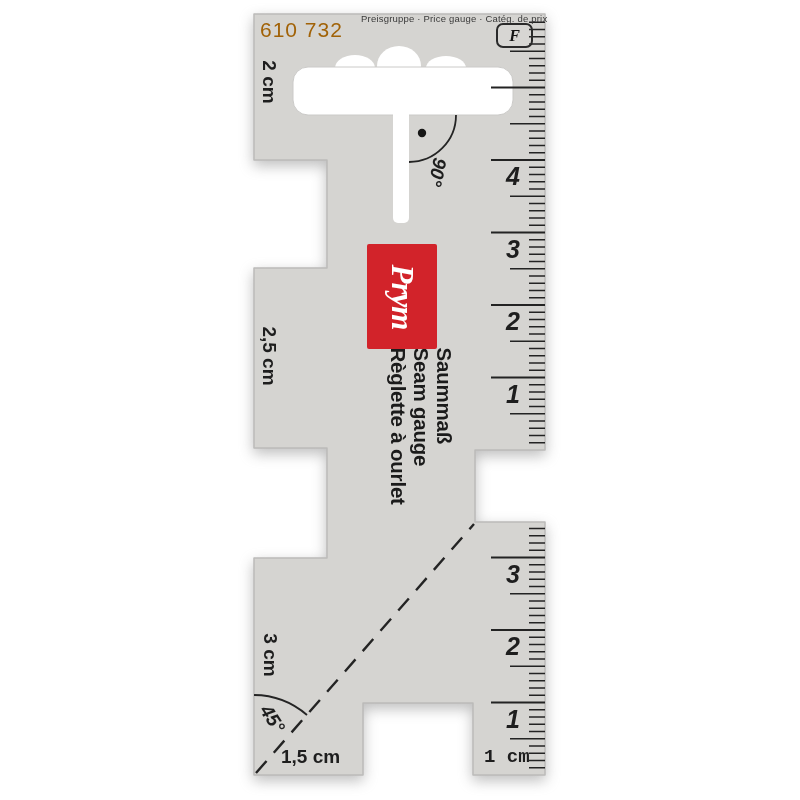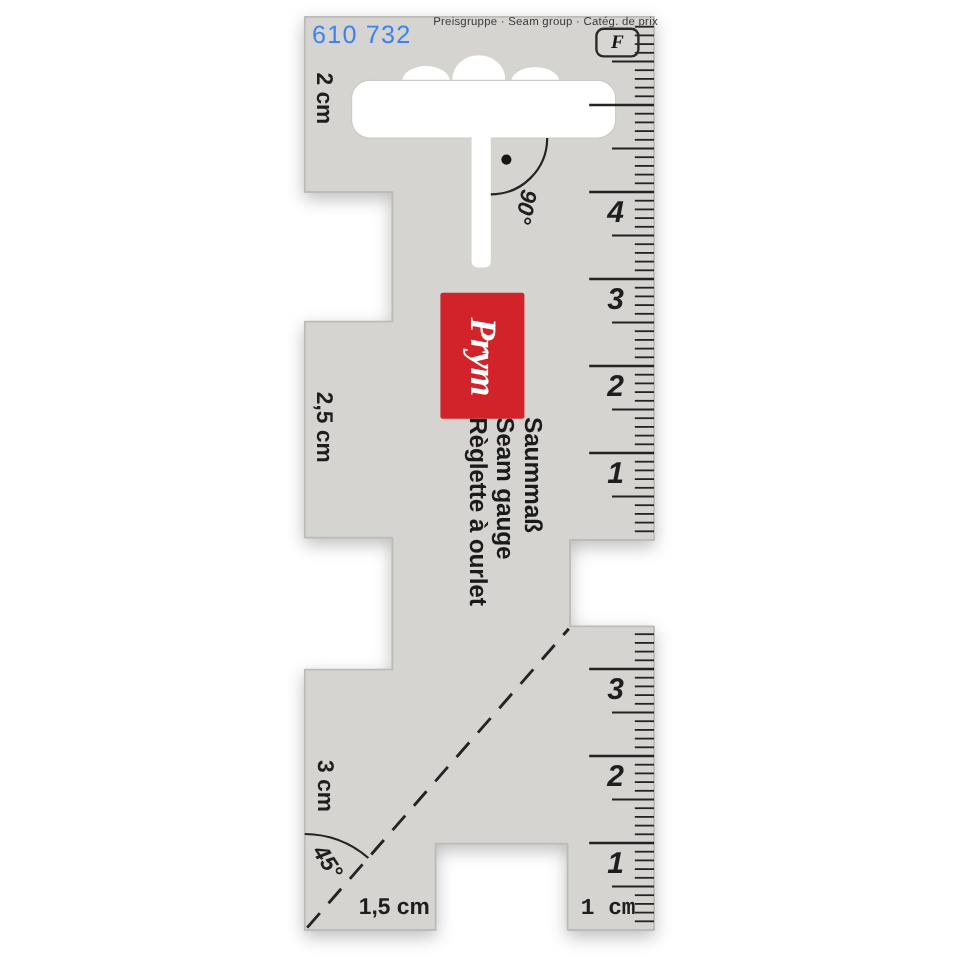--- a/index.html
+++ b/index.html
@@ -8,21 +8,21 @@
     font-family:"Liberation Sans",sans-serif;
   }
   .tool-svg{position:absolute;left:0;top:0;}
   .tool-shadow{filter:drop-shadow(0px 5px 7px rgba(110,110,110,0.45));}
   .lbl{
     position:absolute;font-family:"Liberation Sans",sans-serif;font-weight:bold;
     color:#1e1e1e;white-space:nowrap;
   }
   .center{display:flex;align-items:center;justify-content:center;text-align:center;}
   .rot90{transform:rotate(90deg);}
-  .article{font-size:21px;font-weight:400;color:#3b82f6;letter-spacing:1px;}
+  .article{font-size:21px;font-weight:400;color:#a16207;letter-spacing:1px;}
   .pricegroup{font-size:9.5px;font-weight:400;color:#3a3a3a;letter-spacing:0.2px;}
   .badge{
     width:33px;height:21px;border:2px solid #2a2a2a;border-radius:7px;
     font-family:"Liberation Serif",serif;font-style:italic;font-weight:bold;
     font-size:16px;color:#141414;background:rgba(255,255,255,0.05);
   }
   .mark{font-size:19px;}
   .angle{font-size:19px;font-style:italic;}
   .names{font-size:20.5px;line-height:23px;letter-spacing:-0.2px;color:#1b1b1b;text-align:left;}
   .logo{
@@ -163,31 +163,31 @@
         <line x1="529" x2="545" y1="535.75" y2="535.75" stroke="#232323" stroke-width="1.5"></line>
         <line x1="529" x2="545" y1="528.5" y2="528.5" stroke="#232323" stroke-width="1.5"></line>
         <text x="513" y="727.5" text-anchor="middle" class="ruler-num" font-size="25" fill="#1e1e1e">1</text>
         <text x="513" y="655" text-anchor="middle" class="ruler-num" font-size="25" fill="#1e1e1e">2</text>
         <text x="513" y="582.5" text-anchor="middle" class="ruler-num" font-size="25" fill="#1e1e1e">3</text>
       </g>
   </svg>
 
   <div class="lbl article" style="left:260px;top:18px;">610 732</div>
 
-  <div class="lbl pricegroup" style="left:361px;top:13px;">Preisgruppe · Seam group · Catég. de prix</div>
+  <div class="lbl pricegroup" style="left:361px;top:13px;">Preisgruppe · Price gauge · Catég. de prix</div>
 
   <div class="lbl badge center" style="left:496px;top:23px;">F</div>
 
   <div class="lbl mark center rot90" style="left:234px;top:71px;width:70px;height:22px;">2 cm</div>
 
   <div class="lbl mark center rot90" style="left:224px;top:345px;width:90px;height:22px;">2,5 cm</div>
 
   <div class="lbl mark center rot90" style="left:235px;top:644px;width:70px;height:22px;">3 cm</div>
 
-  <div class="lbl mark" style="left:299px;top:746px;">1,5 cm</div>
+  <div class="lbl mark" style="left:281px;top:746px;">1,5 cm</div>
 
   <div class="lbl mark" style="left:484px;top:746px;font-family:Liberation Mono, monospace;">1 cm</div>
 
   <div class="lbl angle center" style="left:412px;top:161px;width:50px;height:22px;transform:rotate(102deg);">90°</div>
 
   <div class="lbl angle center" style="left:247px;top:708px;width:50px;height:22px;transform:rotate(57deg);">45°</div>
 
   <div class="lbl names rot90" style="left:313px;top:420px;width:215px;height:70px;">
     <div>Saummaß</div>
     <div>Seam gauge</div>

